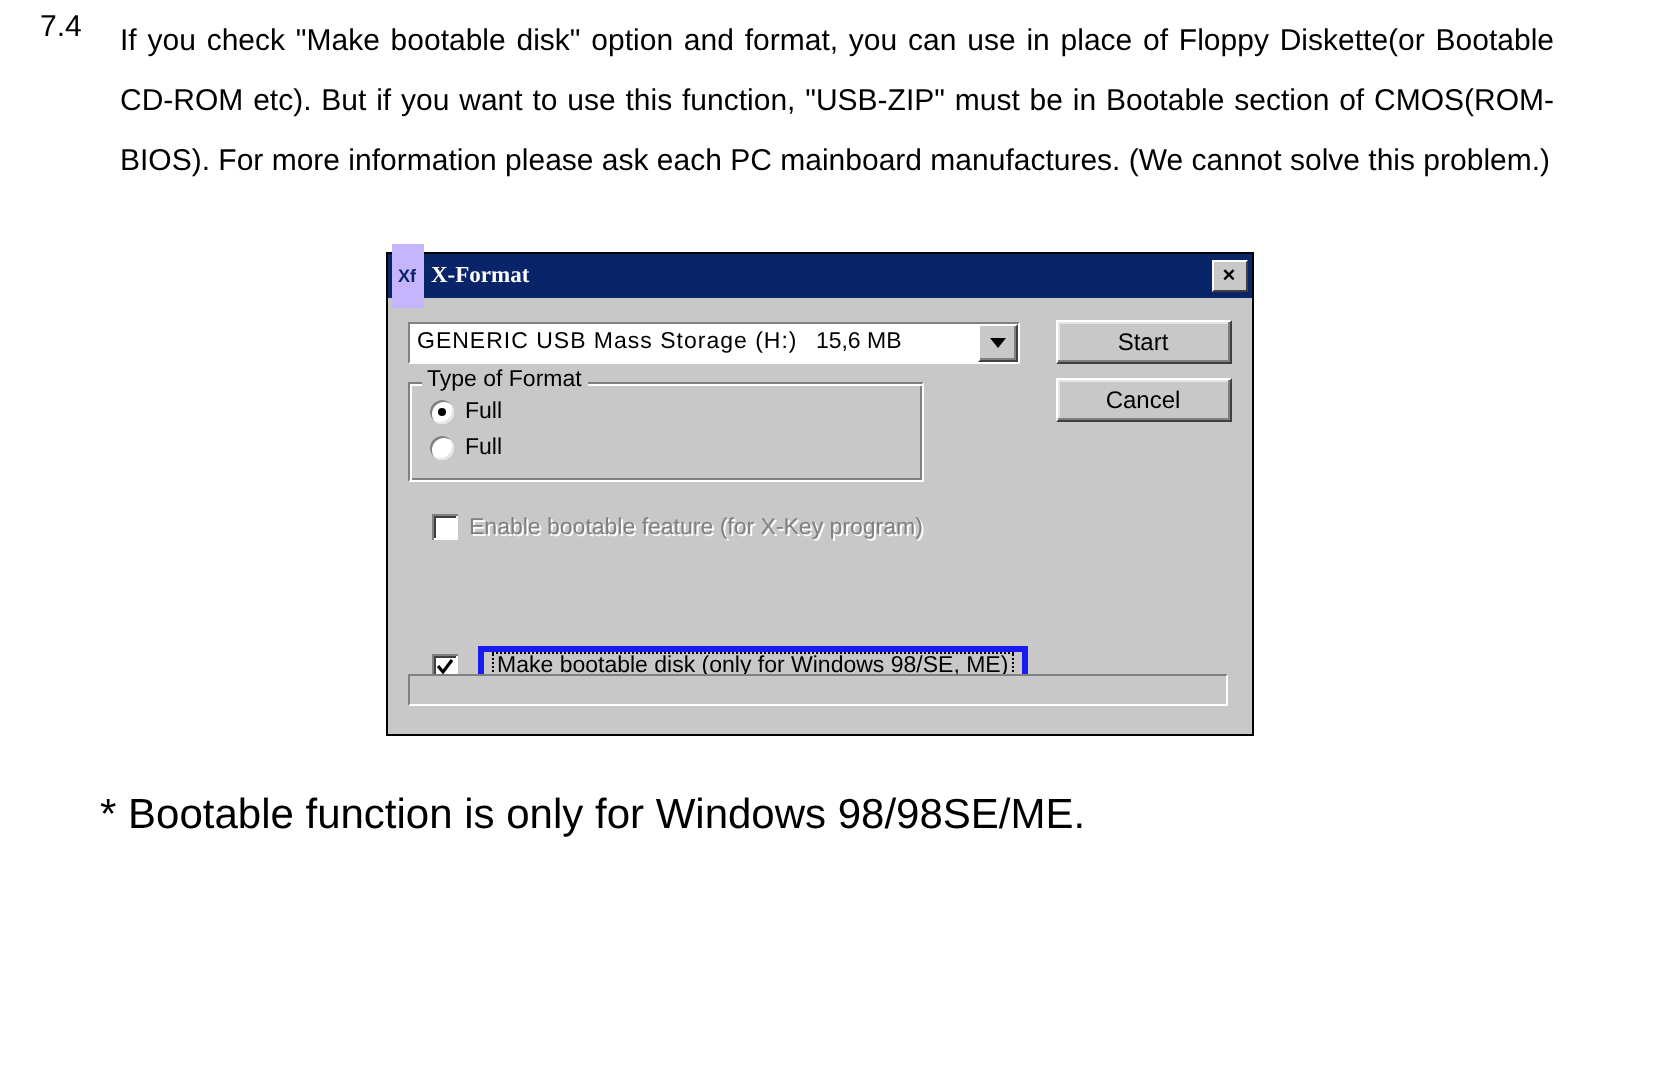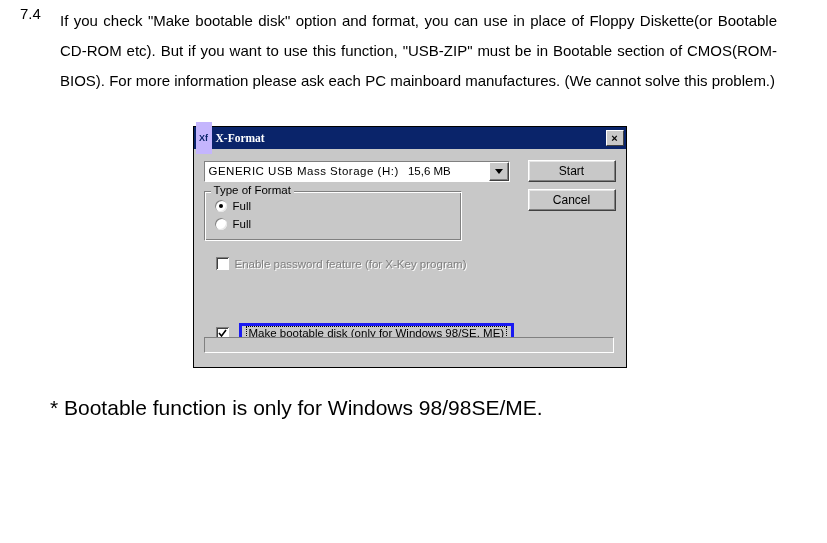--- a/index.html
+++ b/index.html
@@ -290,21 +290,21 @@
           </div>
 
           <div class="radio-row radio-row2">
             <span class="radio-outer"></span>
             <span>Full</span>
           </div>
         </div>
 
         <div class="chk-row chk-row1">
           <span class="chk-box"></span>
-          <span class="chk-label-disabled">Enable password feature (for X-Key program)</span>
+          <span class="chk-label-disabled">Enable bootable feature (for X-Key program)</span>
         </div>
 
         <div class="chk-row chk-row2">
           <span class="chk-box">
             <span class="chk-mark">
               <svg width="11" height="11">
                   <polyline points="2,5 4.5,8 9,2" fill="none" stroke="#000" stroke-width="1.6"></polyline>
                 </svg>
             </span>
           </span>

